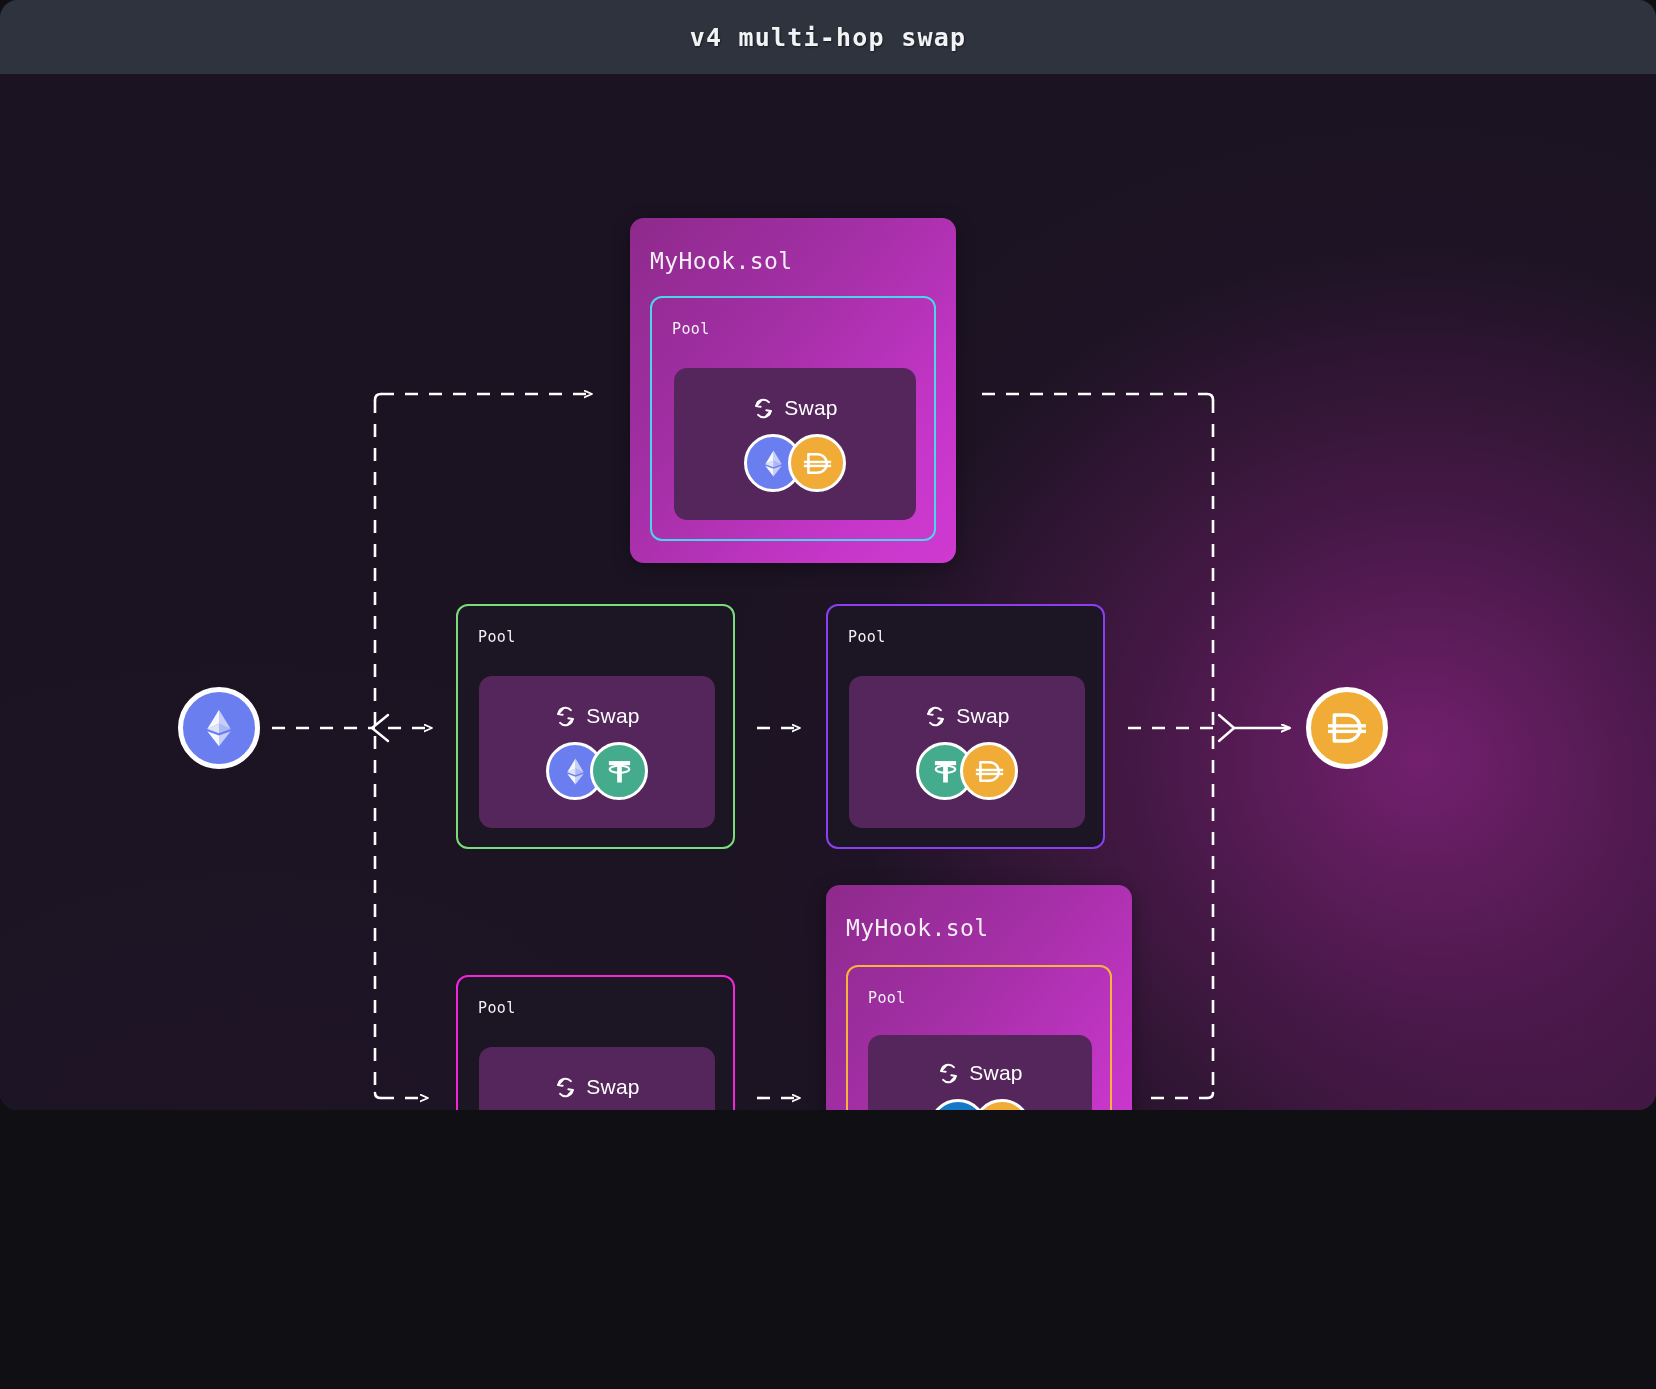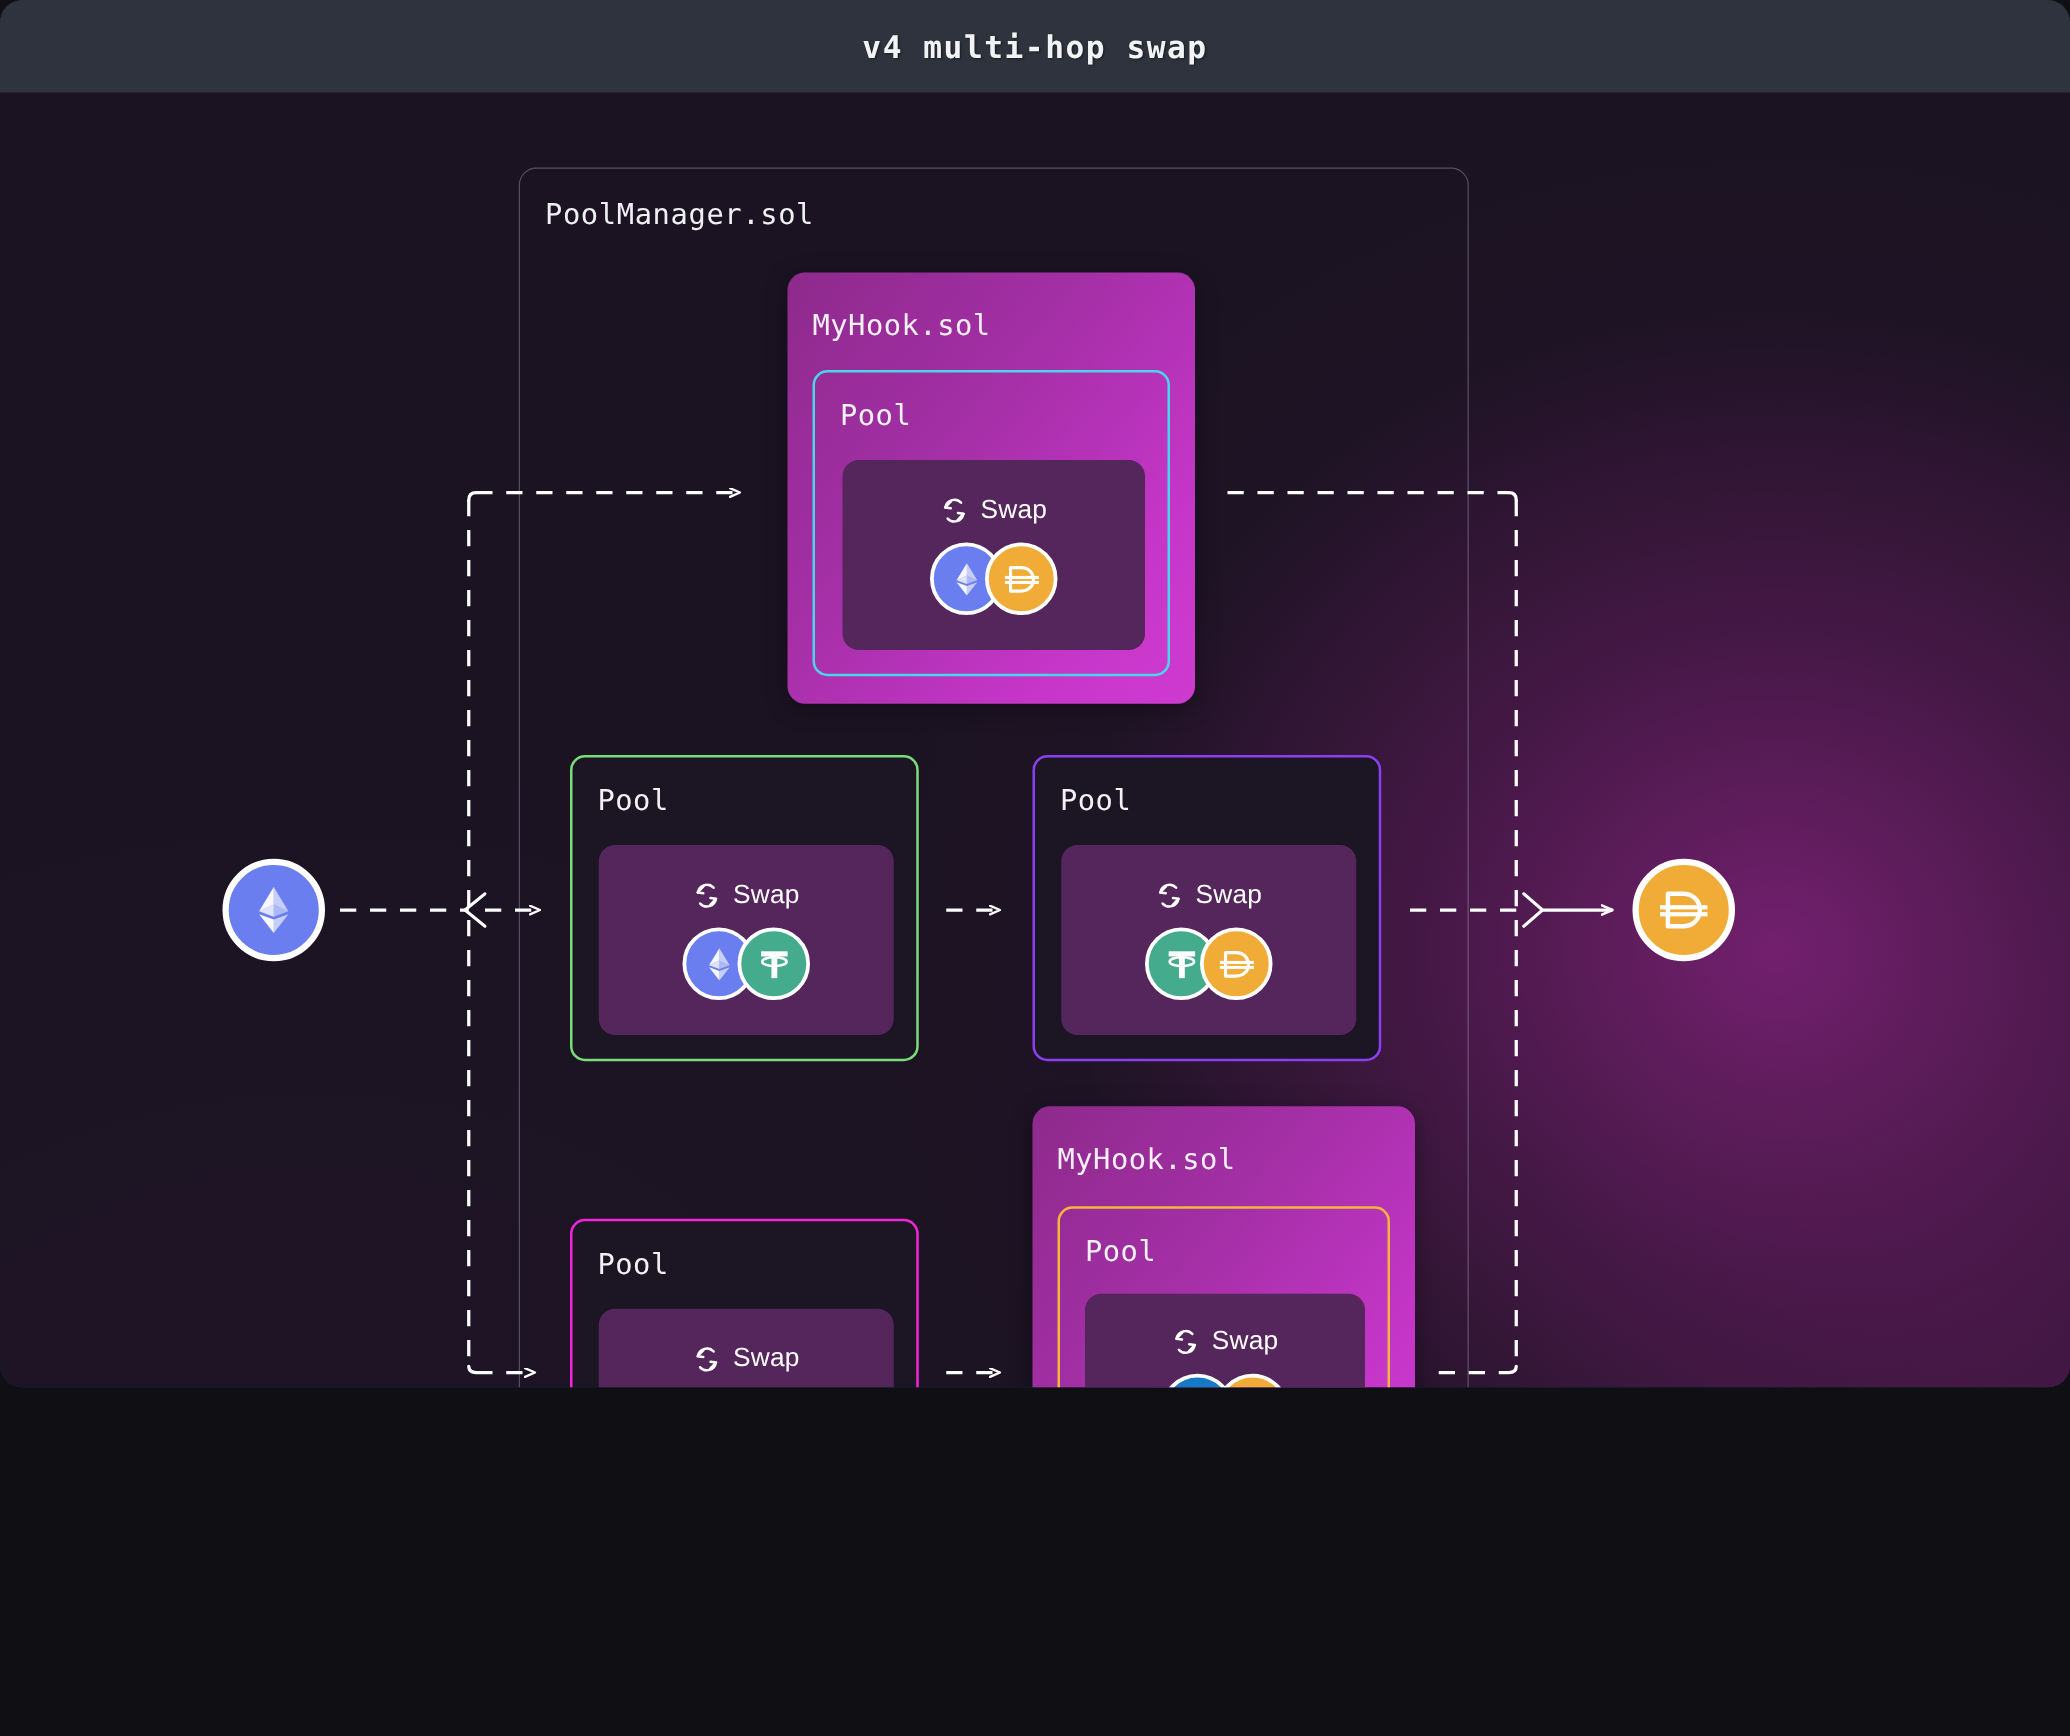--- a/index.html
+++ b/index.html
@@ -96,21 +96,21 @@
     border-style: solid;
   }
   .pool-card.standalone {
     background: #1c1524;
   }
   .pool-label {
     position: absolute;
     left: 20px; top: 22px;
     color: #f2f2f6;
     font-family: "DejaVu Sans Mono", monospace;
-    font-size: 23px;
+    font-size: 15px;
     letter-spacing: 0.4px;
   }
   .swapbox {
     position: absolute;
     box-sizing: border-box;
     border-radius: 13px;
     background: #55265b;
     display: flex;
     flex-direction: column;
     align-items: center;
@@ -170,23 +170,20 @@
 
 <div id="canvas">
 
   <div class="bg-base"></div>
   <div class="bg-glow"></div>
 
   <div class="titlebar">
     <div class="titlebar-text">v4 multi-hop swap</div>
   </div>
 
-  <div class="poolmanager">
-    <div class="poolmanager-label">PoolManager.sol</div>
-  </div>
 
   <svg class="conn-layer" width="1656" height="1389" viewBox="0 0 1656 1389">
     <defs>
       <marker id="ah" markerWidth="10" markerHeight="10" refX="8.5" refY="4" orient="auto" markerUnits="userSpaceOnUse">
         <path d="M0.5,0.5 L8.5,4 L0.5,7.5" fill="none" stroke="#ffffff" stroke-width="1.8" stroke-linecap="round" stroke-linejoin="round"></path>
       </marker>
       <marker id="ahs" markerWidth="11" markerHeight="11" refX="9" refY="4.5" orient="auto" markerUnits="userSpaceOnUse">
         <path d="M0.5,0.8 L9,4.5 L0.5,8.2" fill="none" stroke="#ffffff" stroke-width="2" stroke-linecap="round" stroke-linejoin="round"></path>
       </marker>
     </defs>

